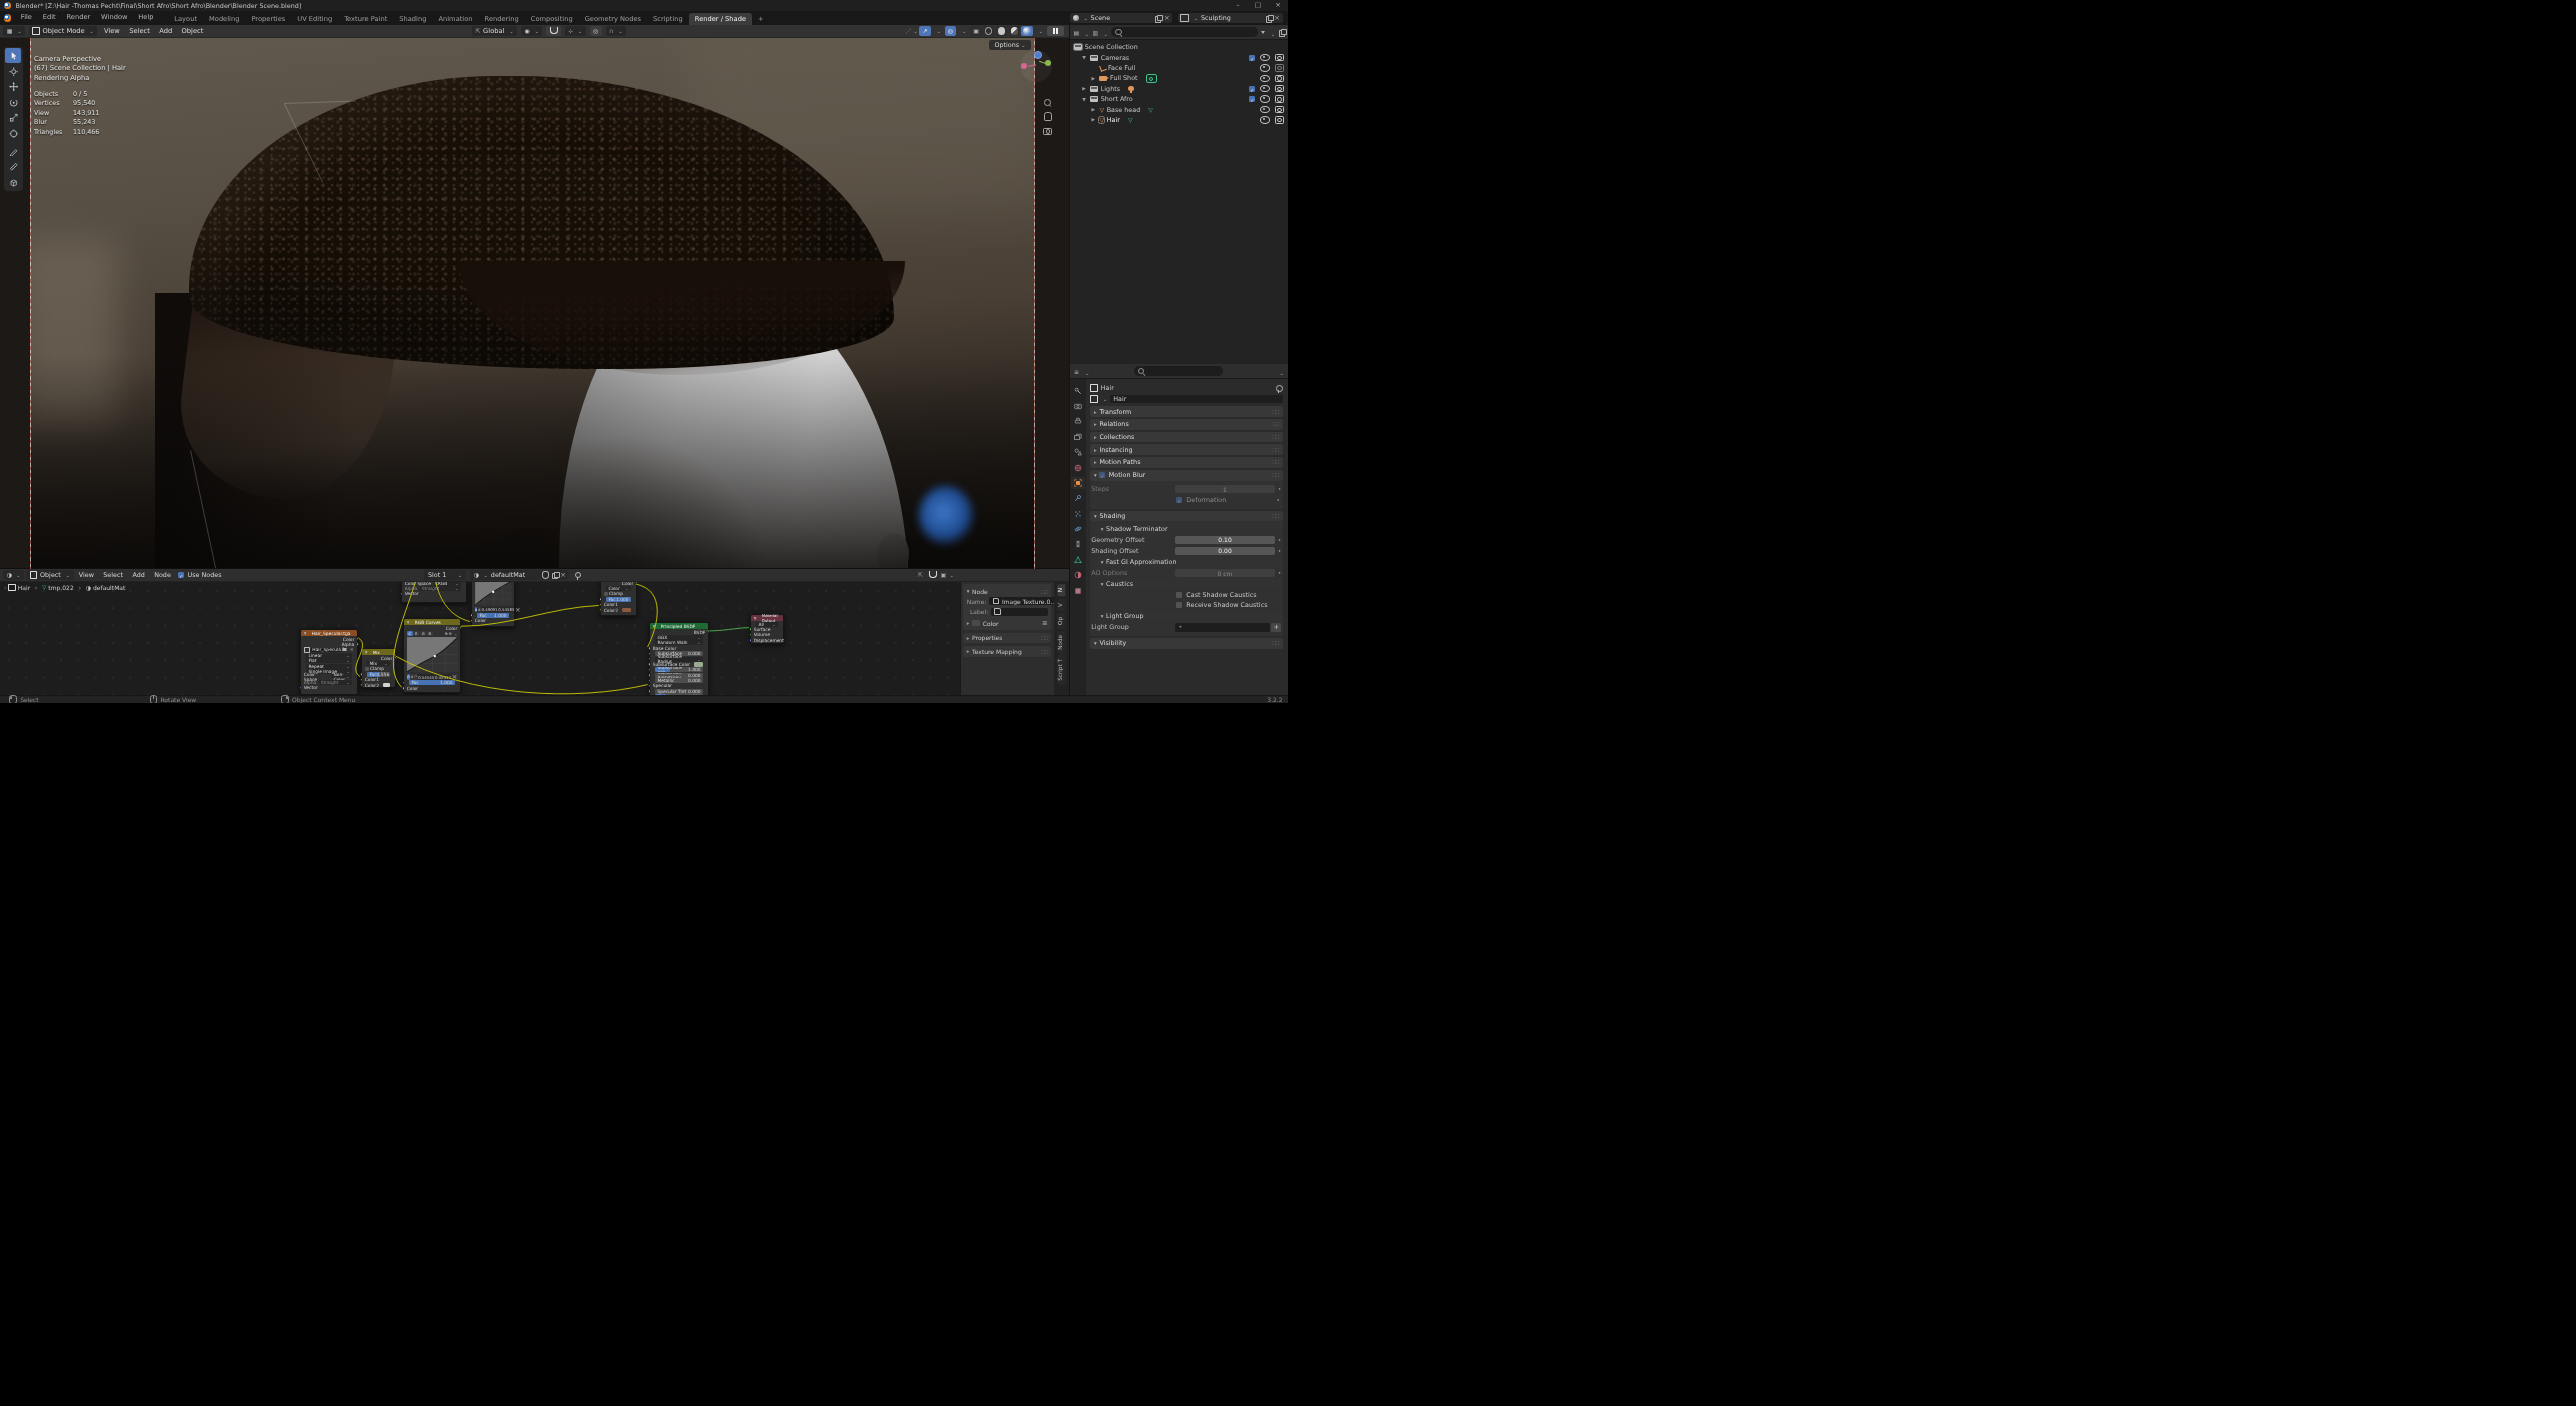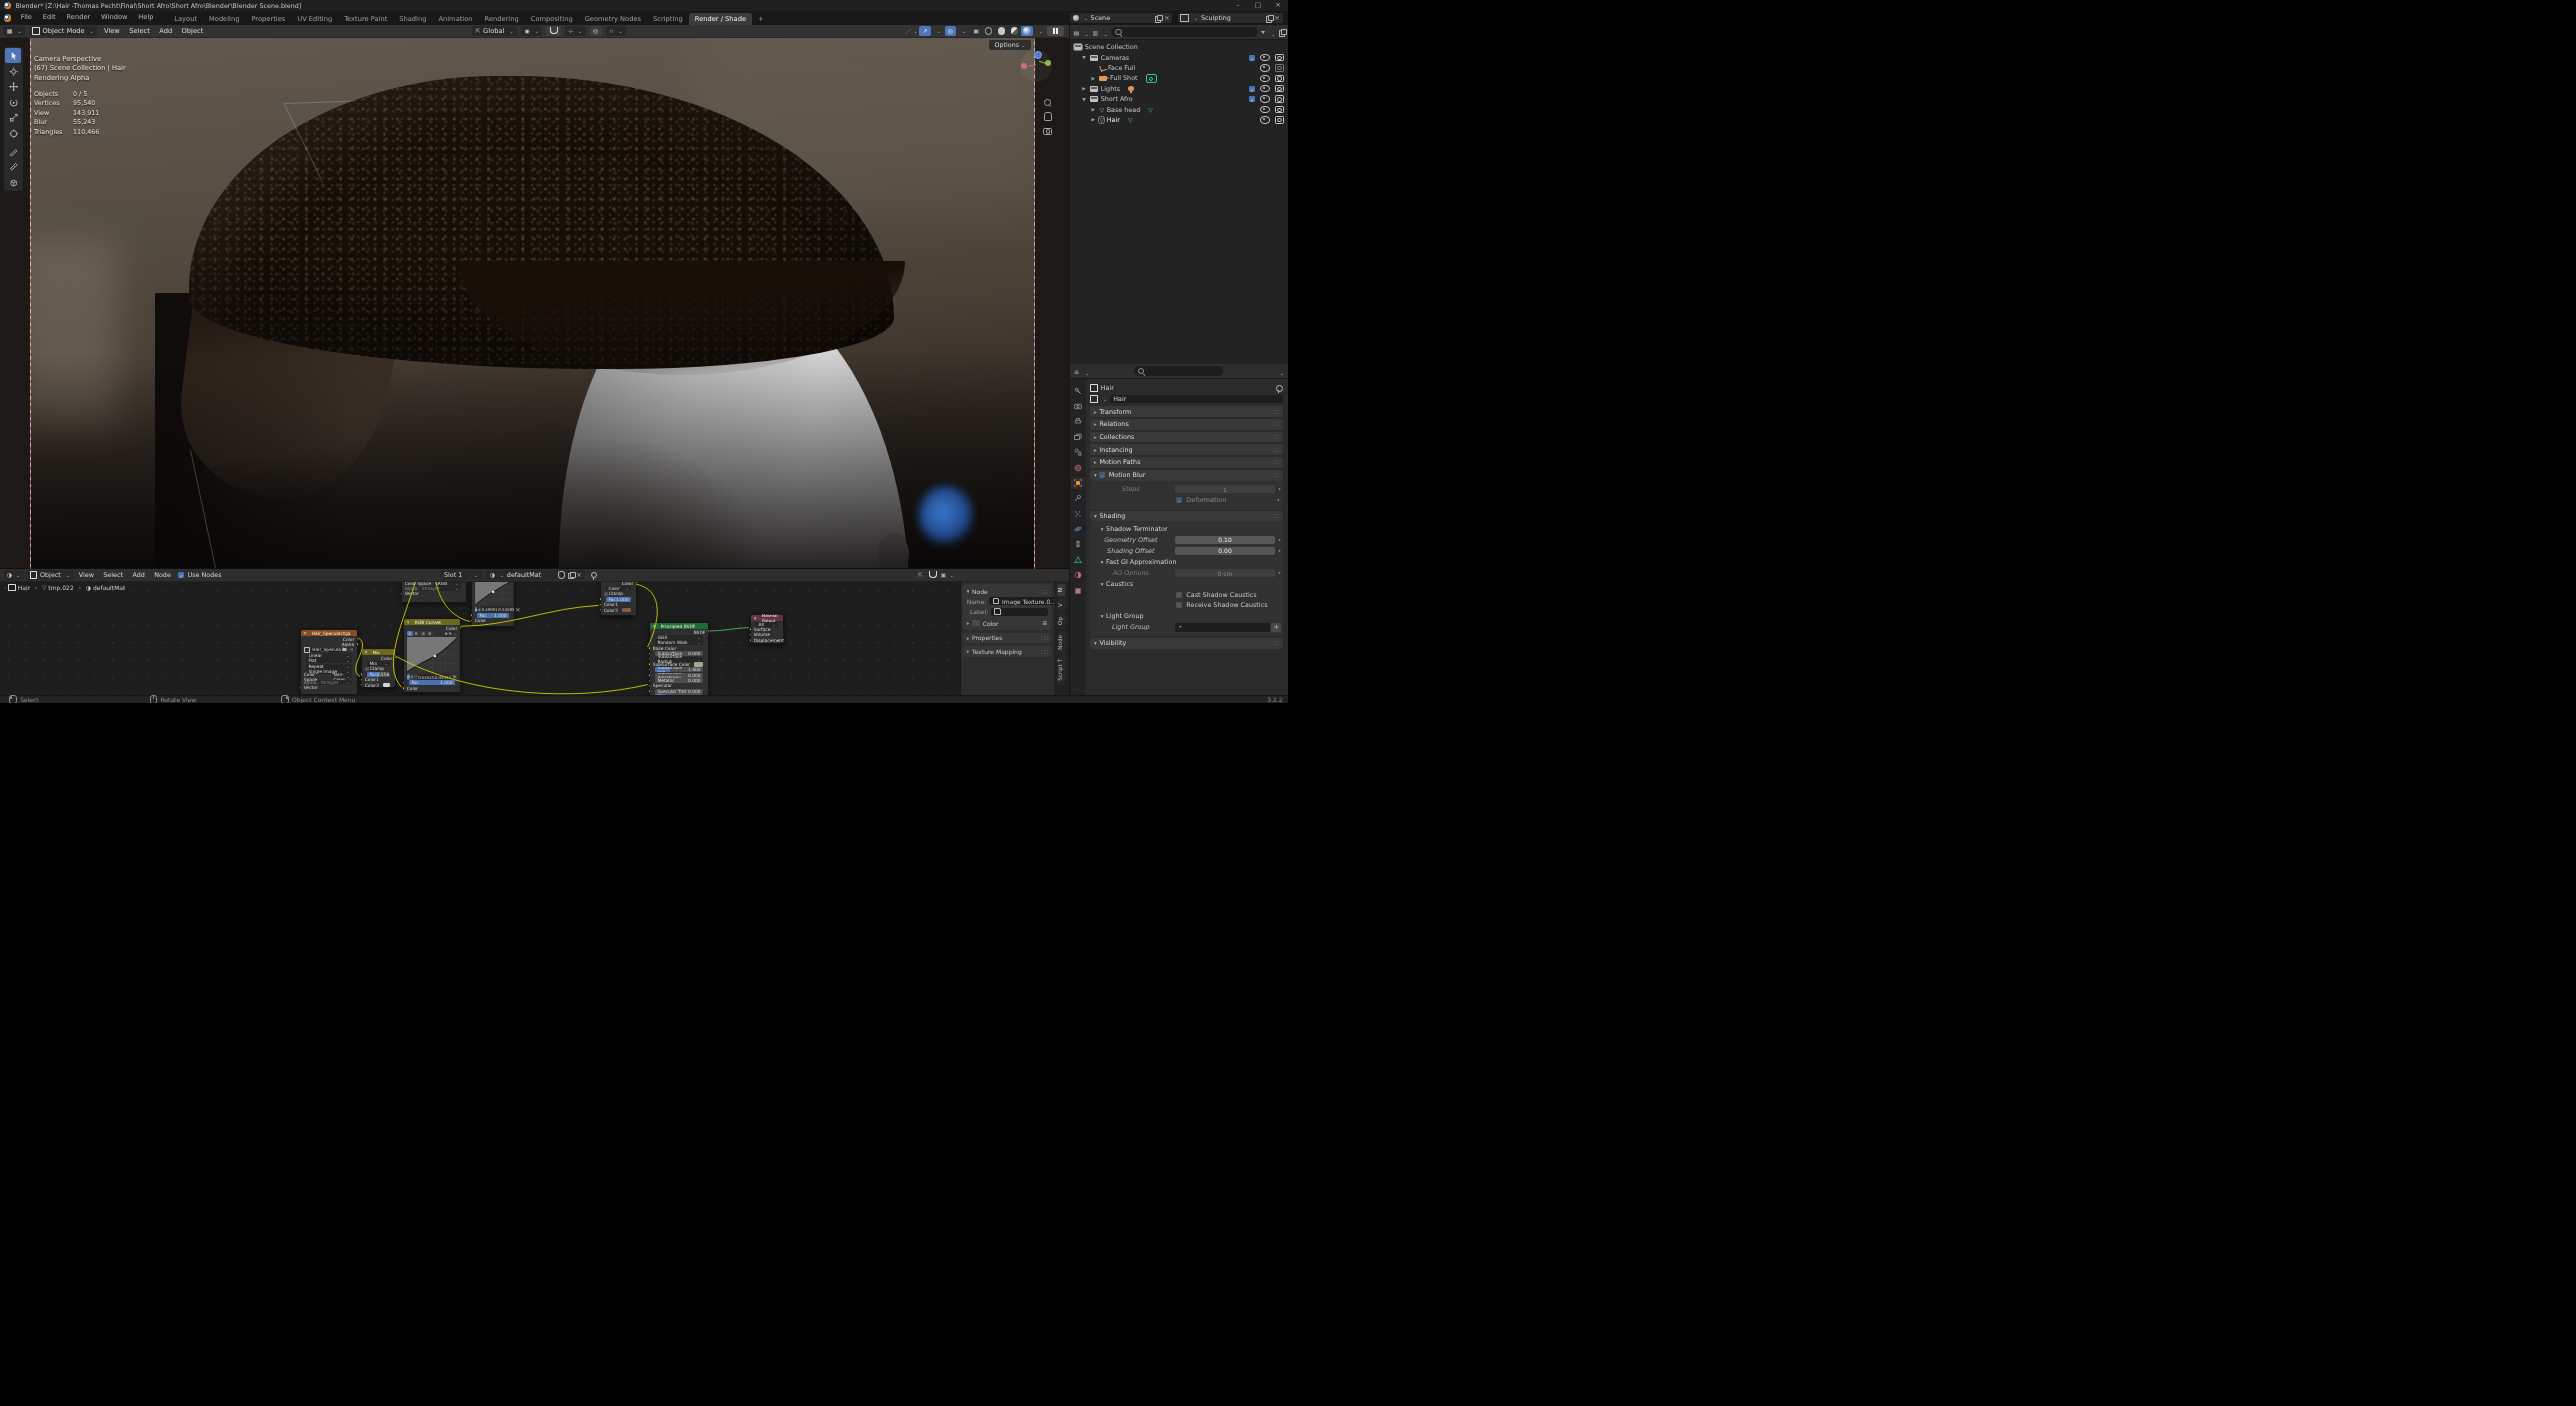--- a/index.html
+++ b/index.html
@@ -127,21 +127,21 @@
   .prbody-wrap{flex:1;display:flex;min-height:0;}
   .ptabs{width:16px;background:#232323;display:flex;flex-direction:column;align-items:center;padding-top:5.4px;gap:2.7px;flex:none;}
   .ptab{width:14.8px;height:12.7px;display:flex;align-items:center;justify-content:center;border-radius:2px 0 0 2px;}
   .ptab.active{background:#2b2b2b;}
   .pbody{flex:1;padding:4px 5.4px 0 4px;overflow:hidden;font-size:6.4px;}
   .prow{display:flex;align-items:center;height:10.7px;gap:2.7px;}
   .panelhdr{height:10.7px;background:#383838;border-radius:2px;display:flex;align-items:center;padding:0 4px;margin-top:2px;color:#dcdcdc;}
   .panelhdr .grip{margin-left:auto;}
   .subhdr{height:10px;display:flex;align-items:center;padding:0 4px;margin:1.3px 0 0.7px 5.4px;color:#cfcfcf;background:#323232;border-radius:2px;}
   .valrow{display:flex;align-items:center;height:10px;margin:1px 0 1px 0;}
-  .vlabel{width:79px;text-align:center;padding-right:4.7px;color:#bdbdbd;flex:none;font-style:italic;}
+  .vlabel{width:79px;text-align:left;padding-right:4.7px;color:#bdbdbd;flex:none;}
   .vslider{flex:1;height:8px;background:#565656;border-radius:1.7px;display:flex;align-items:center;justify-content:center;color:#eee;font-size:6px;position:relative;overflow:hidden;}
   .vslider.dim{background:#3f3f3f;color:#8a8a8a;}
   .vlabel.dim{color:#787878;}
   .chkrow{display:flex;align-items:center;gap:4px;height:10px;margin-left:85px;color:#c5c5c5;}
   .darkfield{flex:1;height:8.7px;background:#1d1d1d;border-radius:2px;display:flex;align-items:center;padding:0 3.4px;gap:2.7px;color:#cfcfcf;}
   
   .shader{left:0;top:568px;width:1069px;height:127px;background:#1d1d1d;border-top:0.7px solid #0f0f0f;box-sizing:border-box;}
   .shh{position:absolute;left:0;top:0;width:100%;height:12.7px;background:#2e2e2e;display:flex;align-items:center;font-size:6.4px;color:#d5d5d5;z-index:40;border-bottom:0.7px solid #222;box-sizing:border-box;}
   .shcanvas{position:absolute;left:0;top:12.7px;right:109px;bottom:0;overflow:hidden;
      background-color:#1d1d1d;background-image:radial-gradient(circle,#2a2a2a 0.7px,rgba(0,0,0,0) 0.7px);background-size:17.4px 17.4px;}
@@ -751,21 +751,21 @@
         <span style="width:5.4px;height:5.4px;border:0.8px solid #ddd;border-radius:0.7px"></span>
         <span>Object</span>
         <span class="cv"></span>
       </div>
       <span style="padding:0 4.7px">View</span>
       <span style="padding:0 4.7px">Select</span>
       <span style="padding:0 4.7px">Add</span>
       <span style="padding:0 4.7px">Node</span>
       <span class="cb sm on" style="margin-left:2.7px"></span>
       <span style="margin-left:3.4px">Use Nodes</span>
-      <div style="position:absolute;left:440px" class="r">
+      <div style="position:absolute;left:424px" class="r">
         <div class="r" style="background:#282828;border-radius:2px;height:10px;padding:0 4px;gap:9.4px">
           <span>Slot 1</span>
             <span class="cv"></span>
         </div>
         <div class="r" style="background:#282828;border-radius:2px;height:10px;padding:0 3.4px;gap:2.7px;margin-left:4px">
           <span style="font-size:6px;color:#ccc">◑</span>
           <span class="cv"></span>
           <span style="min-width:48px">defaultMat</span>
           <span class="shieldic"></span>
           <span class="copyic"></span>

